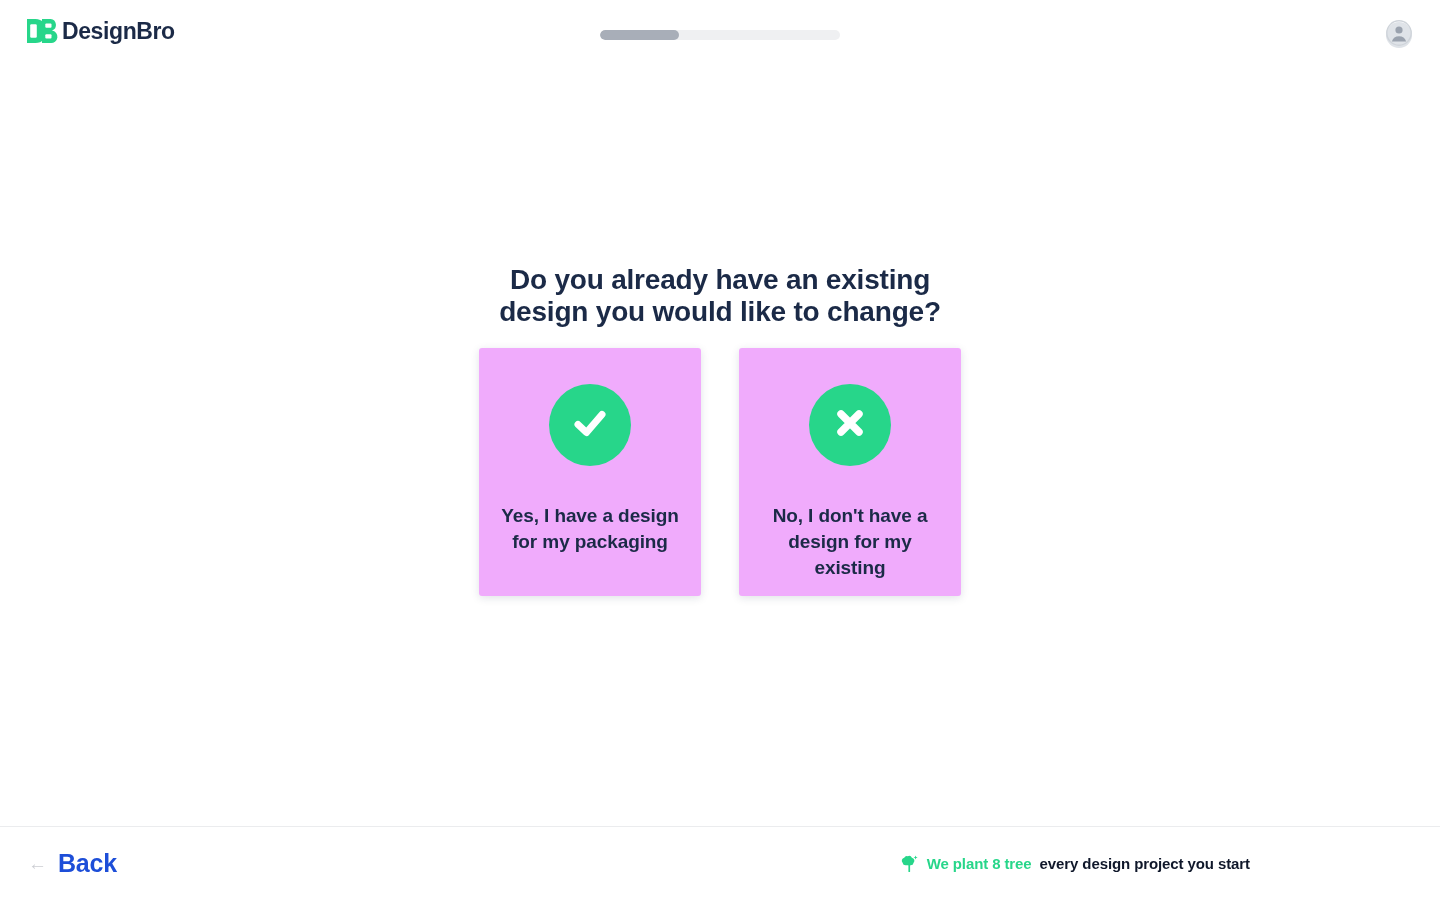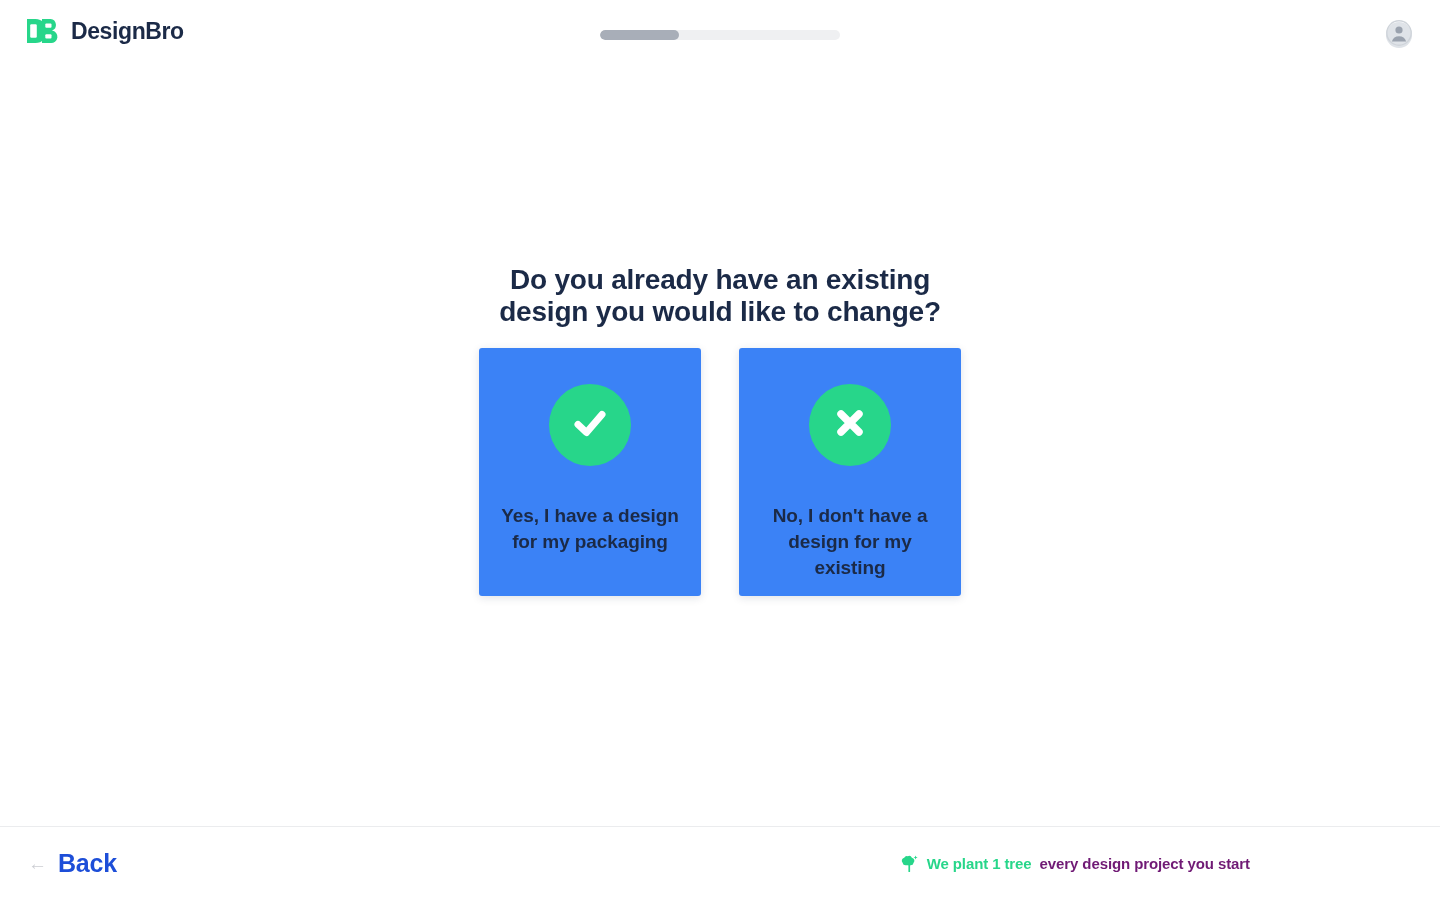--- a/index.html
+++ b/index.html
@@ -28,21 +28,20 @@
     align-items: center;
     z-index: 10;
   }
 
   .brand {
     position: absolute;
     left: 26px;
     top: 18px;
     display: flex;
     align-items: center;
-    gap: 9px;
     text-decoration: none;
   }
 
   .brand-mark {
     width: 36px;
     height: 26px;
     display: block;
   }
 
   .brand-name {
@@ -115,21 +114,21 @@
   }
 
   .options {
     display: flex;
     gap: 38px;
   }
 
   .option-card {
     width: 222px;
     height: 248px;
-    background: #3b82f6;
+    background: #f0abfc;
     border-radius: 3px;
     box-shadow: 0 2px 9px rgba(27, 42, 71, 0.13);
     display: flex;
     flex-direction: column;
     align-items: center;
     padding-top: 36px;
     cursor: pointer;
     transition: box-shadow .15s ease;
   }
 
@@ -199,21 +198,21 @@
     align-items: center;
     gap: 8px;
     font-size: 15px;
     font-weight: bold;
     letter-spacing: -0.1px;
   }
 
   .tree-icon { display: block; }
 
   .tree-highlight { color: #27d68a; }
-  .tree-rest { color: #701a75; }
+  .tree-rest { color: #0f172a; }
 </style>
 </head>
 <body>
 
 <div class="header">
 
   <div class="brand">
     <span>
       <svg class="brand-mark" viewBox="0 0 36 26" xmlns="http://www.w3.org/2000/svg">
         <path d="M1 1 h8.5 a11 11 0 0 1 0 24 H1 Z" fill="#27d68a"></path>
@@ -284,17 +283,17 @@
   </button>
 
   <div class="tree-note">
     <span>
       <svg class="tree-icon" width="19" height="20" viewBox="0 0 19 20" xmlns="http://www.w3.org/2000/svg">
         <path d="M7.6 2.2 a3.1 3.1 0 0 1 4.3 1.5 a3 3 0 0 1 1.7 5 a3 3 0 0 1 -3 2.5 H5.6 a3 3 0 0 1 -3 -2.5 a3 3 0 0 1 1.6 -5 a3.1 3.1 0 0 1 3.4 -1.5 Z" fill="#27d68a"></path>
         <rect x="8.4" y="10.6" width="1.7" height="7.4" rx="0.6" fill="#27d68a"></rect>
         <path d="M15.6 1.4 l0.6 1.5 l1.5 0.6 l-1.5 0.6 l-0.6 1.5 l-0.6 -1.5 l-1.5 -0.6 l1.5 -0.6 Z" fill="#27d68a"></path>
       </svg>
     </span>
-    <span class="tree-highlight">We plant 1 tree</span>
+    <span class="tree-highlight">We plant 8 tree</span>
     <span class="tree-rest">every design project you start</span>
   </div>
 
 </div>
 
 </body></html>

